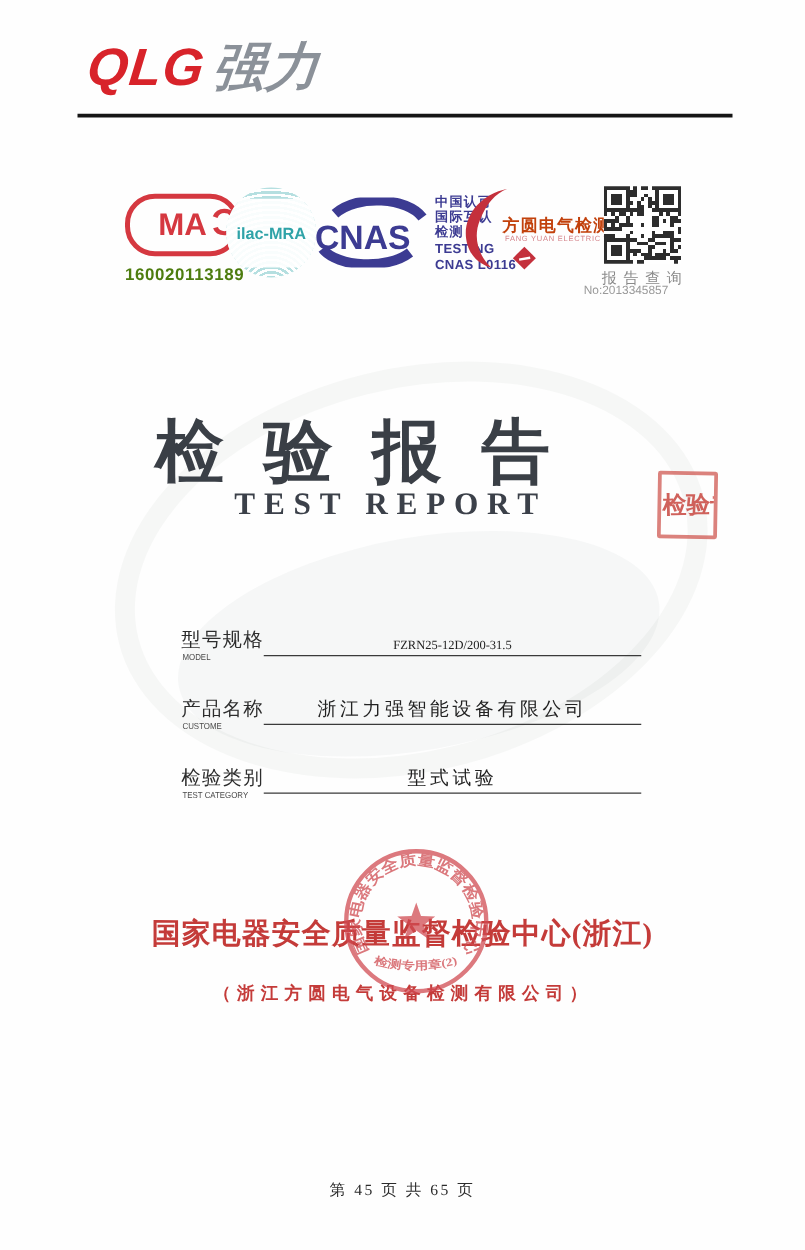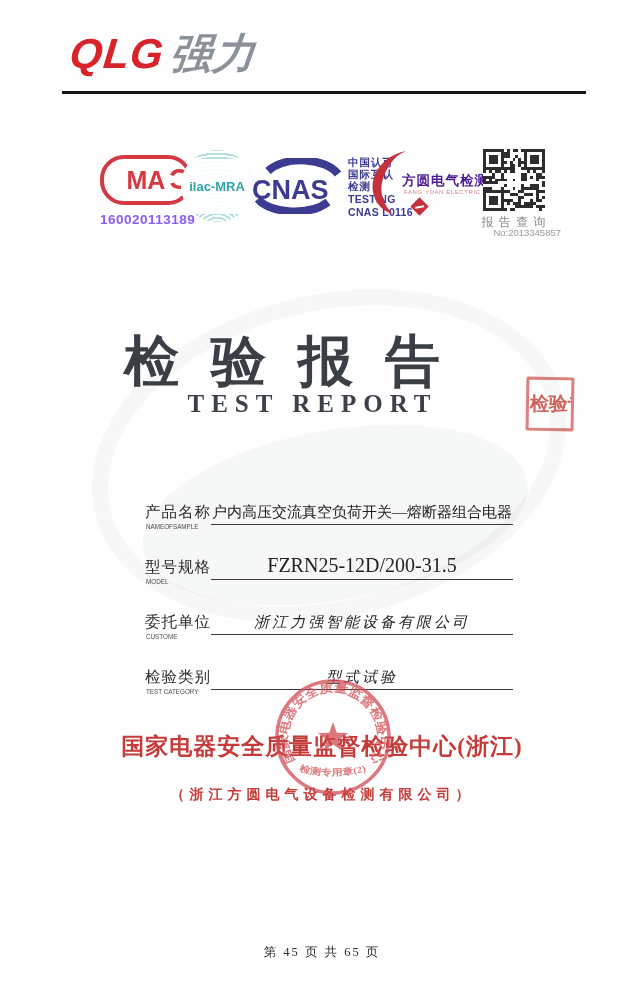--- a/index.html
+++ b/index.html
@@ -15,60 +15,60 @@
         letter-spacing:1px;transform:skewX(-6deg);white-space:nowrap;}
   .logo .en{color:#d8232a;}
   .logo .cn{color:#8b9199;margin-left:6px;}
   .rule{position:absolute;left:62px;top:91px;width:524px;height:3px;background:#161616;}
   
   .cma{position:absolute;left:100px;top:155px;width:92px;}
   .cma-badge{width:84px;height:42px;border:4px solid #d53840;border-radius:24px;position:relative;
              display:flex;align-items:center;justify-content:center;}
   .cma-badge .ma{font-weight:900;font-size:25px;color:#d53840;letter-spacing:0;}
   .cma-badge .c{position:absolute;right:-3px;top:1px;font-weight:900;font-size:30px;color:#d53840;line-height:38px;}
-  .cma-num{margin-top:7px;font-weight:700;font-size:13.5px;color:#8b5cf6;letter-spacing:0.5px;}
+  .cma-num{margin-top:7px;font-weight:700;font-size:13.5px;color:#4d7c0f;letter-spacing:0.5px;}
   .ilac{position:absolute;left:181px;top:150px;width:72px;height:72px;border-radius:50%;
         background:repeating-radial-gradient(circle at 50% 115%, #ffffff 0 2px, #b5dfe0 2px 4px);
         display:flex;align-items:center;justify-content:center;overflow:hidden;}
   .ilac-band{background:rgba(255,255,255,0.92);width:100%;text-align:center;padding:20px 0;
              color:#2fa3a8;font-weight:700;font-size:13px;}
   .cnas{position:absolute;left:252px;top:158px;width:92px;height:56px;}
   .cnas-txt{position:absolute;left:348px;top:156px;width:70px;color:#3c3b92;}
   .cnas-txt .cnl{font-size:10.5px;line-height:12px;font-weight:600;letter-spacing:1px;}
   .cnas-txt .enl{font-size:10.5px;line-height:12px;font-weight:700;margin-top:1px;letter-spacing:0.3px;}
   .fy{position:absolute;left:366px;top:148px;width:120px;height:80px;}
-  .fy-name{position:absolute;left:36px;top:24px;font-size:13.5px;font-weight:700;color:#4c1d95;letter-spacing:1px;
+  .fy-name{position:absolute;left:36px;top:24px;font-size:13.5px;font-weight:700;color:#c2410c;letter-spacing:1px;
            font-family:"Liberation Serif",serif;white-space:nowrap;}
   .fy-en{position:absolute;left:38px;top:41px;font-size:6px;color:#d4838a;letter-spacing:0.6px;white-space:nowrap;}
   .fy-diamond{position:absolute;left:47px;top:52px;width:13px;height:13px;background:#c4303c;transform:rotate(45deg);}
   .fy-diamond span{position:absolute;left:6px;top:2px;width:1.5px;height:9px;background:#fff;transform:rotate(35deg);display:block;}
   .qr{position:absolute;left:483px;top:149px;width:62px;height:62px;background:#fff;}
   .qr-caption{position:absolute;left:467px;top:214px;width:94px;text-align:center;font-size:12px;color:#8a8a8a;letter-spacing:1px;}
-  .qr-num{position:absolute;left:467px;top:227px;width:94px;text-align:right;font-size:9.5px;color:#9a9a9a;}
+  .qr-num{position:absolute;left:467px;top:227px;width:94px;text-align:left;font-size:9.5px;color:#9a9a9a;}
   
   .title-cn{position:absolute;left:0;top:325px;width:564px;text-align:center;
             font-family:"Liberation Serif","DejaVu Serif",serif;font-weight:700;font-size:55px;color:#3a3f46;}
   .title-cn span{letter-spacing:32px;margin-right:-32px;}
   .title-en{position:absolute;left:0;top:390px;width:618px;text-align:center;
             font-family:"Liberation Serif",serif;font-weight:700;font-size:25px;color:#3b4049;}
   .title-en span{letter-spacing:7px;margin-right:-7px;}
   .seal-sq{position:absolute;left:526px;top:377px;width:42px;height:48px;border:3px solid rgba(207,88,82,0.75);
            border-radius:2px;overflow:hidden;transform:rotate(1deg);}
   .seal-sq span{display:block;margin:11px 0 0 1px;font-size:19px;font-weight:700;white-space:nowrap;
                 color:rgba(200,70,64,0.85);font-family:"Liberation Serif",serif;transform:rotate(-2deg);}
   
   .form{position:absolute;left:145px;top:487px;width:368px;}
   .frow{display:flex;align-items:flex-end;position:relative;margin-bottom:17px;height:38px;}
   .flabel{white-space:nowrap;font-family:"Liberation Serif",serif;font-size:15.5px;color:#2d2d2d;
           letter-spacing:1px;position:relative;padding-bottom:2px;}
   .flabel .en{position:absolute;left:1px;top:21px;font-size:7px;color:#4a4a4a;letter-spacing:0;
               font-family:"Liberation Sans",sans-serif;transform:scaleX(0.9);transform-origin:left;white-space:nowrap;}
   .fvalue{flex:1;border-bottom:1.5px solid #3a3a3a;text-align:center;font-family:"Liberation Serif",serif;
           font-size:15px;color:#222;padding-bottom:2px;white-space:nowrap;}
-  .fvalue.sp{letter-spacing:3px;font-style:italic;}
+  .fvalue.sp{letter-spacing:3px;}
   
   .stamp{position:absolute;left:271px;top:675px;opacity:0.74;z-index:4;}
   .head-cn{position:absolute;left:0;top:731px;width:644px;text-align:center;z-index:2;
            font-family:"Liberation Serif","DejaVu Serif",serif;font-weight:700;font-size:23px;color:#c43b39;letter-spacing:1px;}
   .head-en{position:absolute;left:0;top:764px;width:644px;text-align:center;z-index:2;
            font-family:"Liberation Serif",serif;font-weight:700;font-size:10px;color:#c4504e;letter-spacing:0.2px;}
   .head-co{position:absolute;left:0;top:786px;width:640px;text-align:center;z-index:2;
            font-family:"Liberation Serif",serif;font-weight:600;font-size:14px;color:#c43b39;}
   .head-co span{letter-spacing:5px;margin-right:-5px;}
   
@@ -363,35 +363,28 @@
   <div class="title-en">
     <span>TEST REPORT</span>
   </div>
   <div class="seal-sq">
     <span>检验专</span>
   </div>
 
   <div class="form">
     <div class="frow">
       <div class="flabel">
-        <span>产品名称</span>
-        <span class="en">NAMEOFSAMPLE</span>
+        <span>型号规格</span>
+        <span class="en">MODEL</span>
       </div>
-      <div class="fvalue">户内高压交流真空负荷开关—熔断器组合电器</div>
+      <div class="fvalue" style="font-size:10px;">FZRN25-12D/200-31.5</div>
     </div>
     <div class="frow">
       <div class="flabel">
-        <span>型号规格</span>
-        <span class="en">MODEL</span>
-      </div>
-      <div class="fvalue" style="font-size:20px;">FZRN25-12D/200-31.5</div>
-    </div>
-    <div class="frow">
-      <div class="flabel">
-        <span>委托单位</span>
+        <span>产品名称</span>
         <span class="en">CUSTOME</span>
       </div>
       <div class="fvalue sp">浙江力强智能设备有限公司</div>
     </div>
     <div class="frow">
       <div class="flabel">
         <span>检验类别</span>
         <span class="en">TEST CATEGORY</span>
       </div>
       <div class="fvalue sp">型式试验</div>

